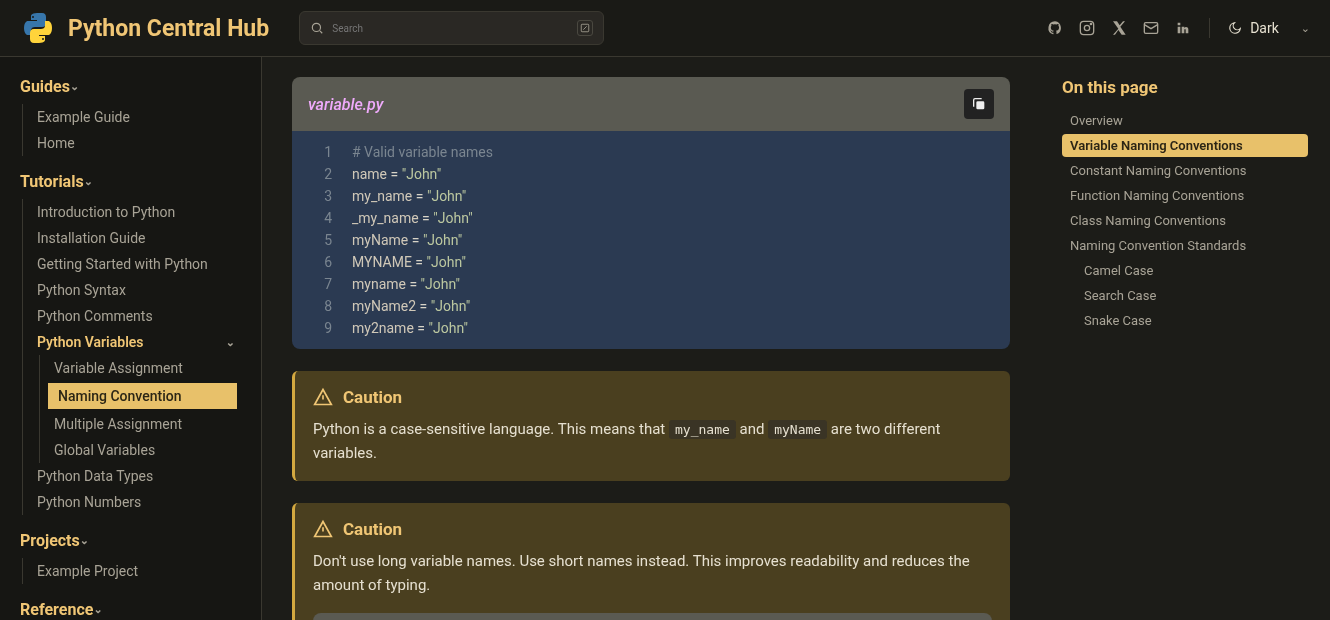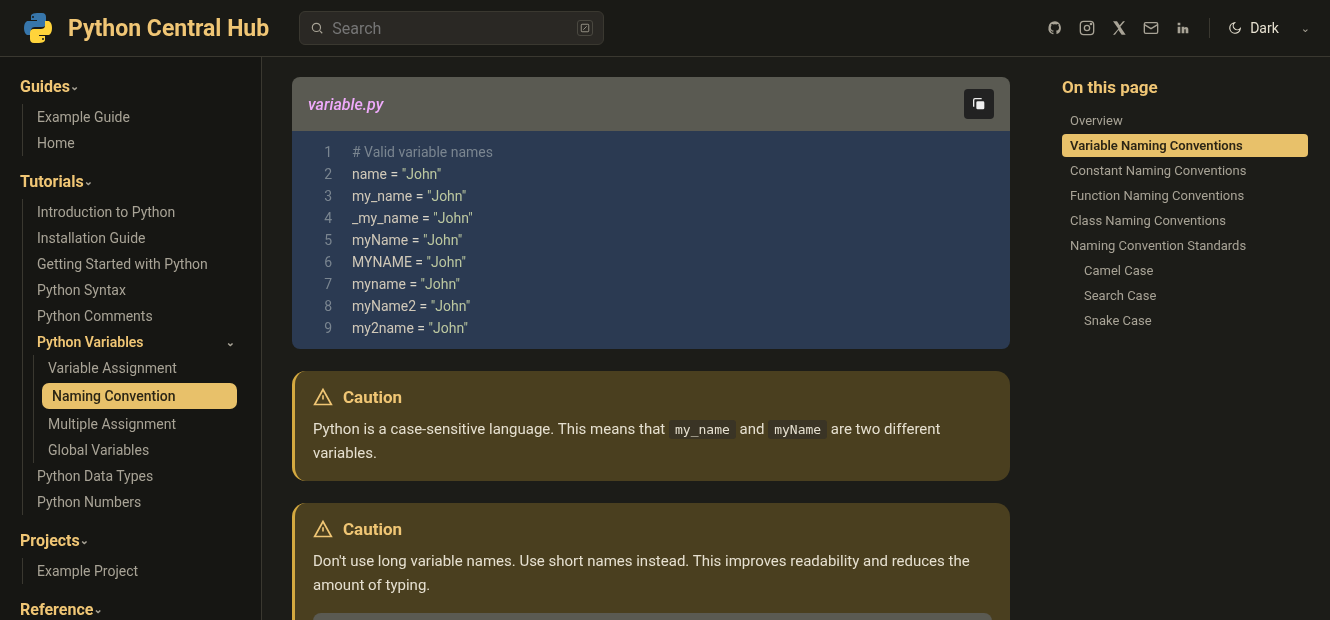--- a/index.html
+++ b/index.html
@@ -17,52 +17,52 @@
   --caution-bg:#4a3f1f;
   --caution-border:#d4a940;
 }
 *{box-sizing:border-box;margin:0;padding:0;font-family:-apple-system,BlinkMacSystemFont,"Segoe UI",Roboto,sans-serif}
 body{background:var(--bg);color:var(--text);width:1330px;height:620px;overflow:hidden}
 .header{height:57px;border-bottom:1px solid var(--border);display:flex;align-items:center;padding:0 20px;background:var(--bg-header)}
 .logo{display:flex;align-items:center;gap:12px}
 .logo-icon{width:36px;height:36px;position:relative}
 .site-title{font-size:23px;font-weight:700;color:var(--accent)}
 .search-box{margin-left:30px;width:305px;height:34px;background:#2a2824;border:1px solid #3a3830;border-radius:6px;display:flex;align-items:center;padding:0 10px;gap:8px;color:var(--text-dim)}
-.search-box input{background:none;border:none;outline:none;color:var(--text-dim);flex:1;font-size:16px}
+.search-box input{background:none;border:none;outline:none;color:var(--text-dim);flex:1;font-size:10px}
 .kbd-icon{width:16px;height:16px;border:1px solid #4a4840;border-radius:3px;display:flex;align-items:center;justify-content:center;font-size:9px}
 .header-right{margin-left:auto;display:flex;align-items:center;gap:18px}
 .social-icons{display:flex;gap:16px;color:var(--text-dim)}
 .social-icons span{cursor:pointer}
 .divider{width:1px;height:20px;background:var(--border)}
 .theme-toggle{display:flex;align-items:center;gap:8px;color:var(--text);font-size:14px;cursor:pointer}
 .layout{display:flex;height:calc(100% - 57px)}
 .sidebar{width:262px;border-right:1px solid var(--border);padding:20px;overflow-y:auto;background:var(--bg-dark)}
 .nav-section{margin-bottom:16px}
 .nav-heading{display:flex;justify-content:flex-start;align-items:center;font-size:16px;font-weight:700;color:var(--accent);cursor:pointer;margin-bottom:8px}
 .nav-items{border-left:1px solid var(--border);margin-left:2px}
 .nav-item{padding:5px 0 5px 14px;font-size:14px;color:var(--text-dim);cursor:pointer}
 .nav-item.active-sec{color:var(--accent);font-weight:600}
-.nav-sub{margin-left:10px;border-left:1px solid var(--border)}
+.nav-sub{margin-left:16px;border-left:1px solid var(--border)}
 .nav-sub .nav-item{padding-left:14px}
-.nav-item.active{background:var(--accent-bg);color:var(--accent-text);border-radius:7px;margin:2px 4px 2px 8px;padding:5px 10px;font-weight:500}
+.nav-item.active{background:var(--accent-bg);color:var(--accent-text);border-radius:0;margin:2px 4px 2px 8px;padding:5px 10px;font-weight:500}
 .chevron{font-size:11px;color:var(--text-dim)}
 .main{flex:1;padding:20px 30px;overflow-y:auto}
 .code-block{border-radius:8px;overflow:hidden;margin-bottom:22px}
 .code-header{background:var(--code-header);padding:12px 16px;display:flex;justify-content:space-between;align-items:center}
 .code-filename{font-style:italic;color:#f0abfc;font-weight:500;font-size:16px}
 .copy-btn{width:30px;height:30px;background:#222;border-radius:4px;display:flex;align-items:center;justify-content:center;cursor:pointer;color:#eee}
 .code-body{background:var(--code-bg);padding:10px 0;font-family:ui-monospace,Menlo,Consolas,monospace;font-size:14px;line-height:22px}
 .code-line{display:flex}
 .line-num{width:60px;text-align:right;padding-right:20px;color:#7a8590;user-select:none}
 .line-content{color:#d8d4c8}
 .tok-comment{color:#7a8590}
 .tok-op{color:#d8d4c8}
 .tok-str{color:#bcc8a0}
 .tok-var{color:#d0c8b8}
-.callout{background:var(--caution-bg);border-left:3px solid var(--caution-border);border-radius:14px;padding:16px 18px;margin-bottom:22px}
+.callout{background:var(--caution-bg);border-left:3px solid var(--caution-border);border-radius:6px;padding:16px 18px;margin-bottom:22px}
 .callout-head{display:flex;align-items:center;gap:10px;margin-bottom:10px}
 .callout-title{font-weight:700;font-size:17px;color:var(--accent)}
 .callout-icon{color:var(--accent)}
 .callout-body{font-size:15px;color:var(--text);line-height:1.6}
 .inline-code{background:#3a3425;padding:2px 6px;border-radius:3px;font-family:ui-monospace,Menlo,Consolas,monospace;font-size:13px}
 .toc{width:290px;padding:20px 22px}
 .toc-title{font-weight:700;font-size:17px;color:var(--accent);margin-bottom:12px}
 .toc-item{padding:4px 8px;font-size:13px;color:var(--text-dim);cursor:pointer;border-radius:4px;margin-bottom:2px}
 .toc-item.active{background:var(--accent-bg);color:var(--accent-text);font-weight:600}
 .toc-item.sub{padding-left:22px}

